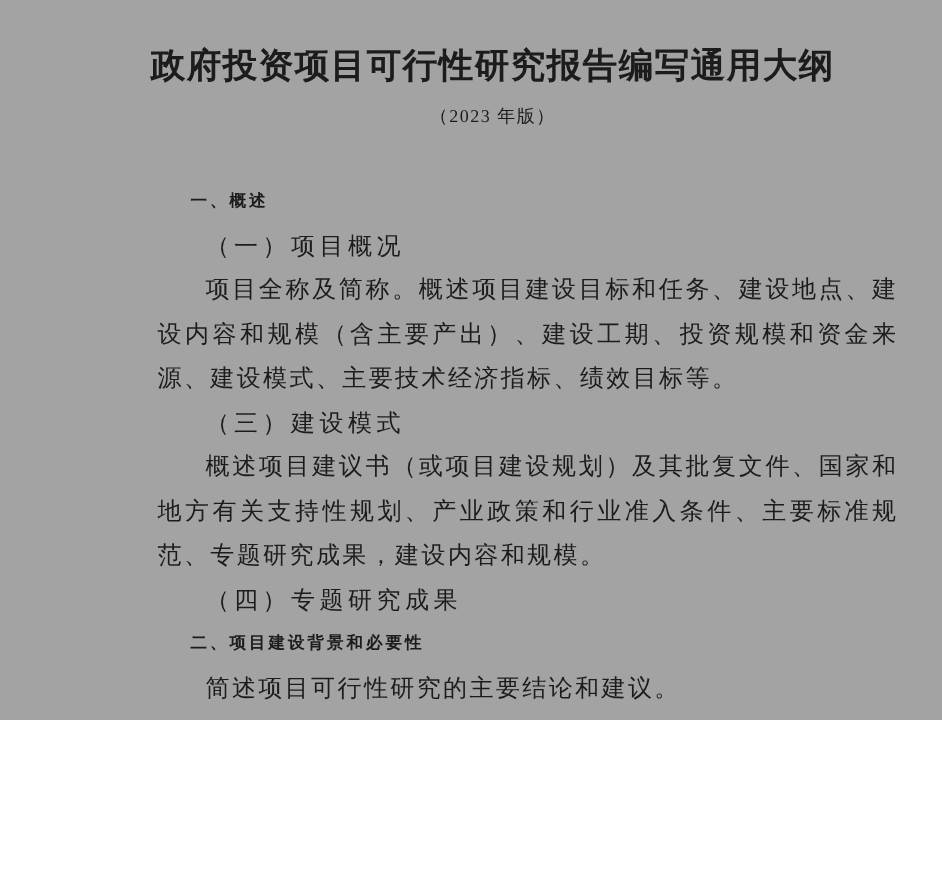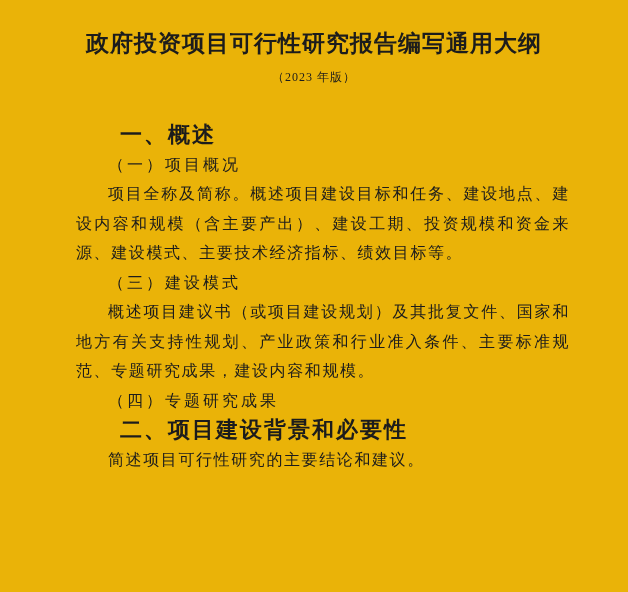--- a/index.html
+++ b/index.html
@@ -8,23 +8,24 @@
     width: 628px;
     height: 592px;
     background: #ffffff;
     font-family: "Liberation Serif", "DejaVu Serif", serif;
     color: #1c1c1c;
     overflow: hidden;
   }
   .page {
     position: relative;
     width: 628px;
-    height: 592px;
-    background: #eab308;
+    height: 480px;
+    background: #a3a3a3;
     overflow: hidden;
+    padding-left: 29px;
   }
   .doc-title {
     margin: 30px 20px 0 20px;
     text-align: center;
     font-size: 23px;
     line-height: 27px;
     font-weight: bold;
     letter-spacing: 1px;
     font-family: "Liberation Serif", "DejaVu Serif", serif;
   }
@@ -41,21 +42,21 @@
   }
   .block {
     font-size: 16px;
     line-height: 29.5px;
     text-indent: 2em;
     margin: 0;
   }
   .b-h1 {
     font-family: "Liberation Sans", "DejaVu Sans", sans-serif;
     font-weight: bold;
-    font-size: 22px;
+    font-size: 11px;
     letter-spacing: 2px;
   }
   .b-h2 {
     letter-spacing: 3px;
   }
   .b-p {
     text-align: justify;
     text-justify: inter-character;
     letter-spacing: 1.6px;
   }

